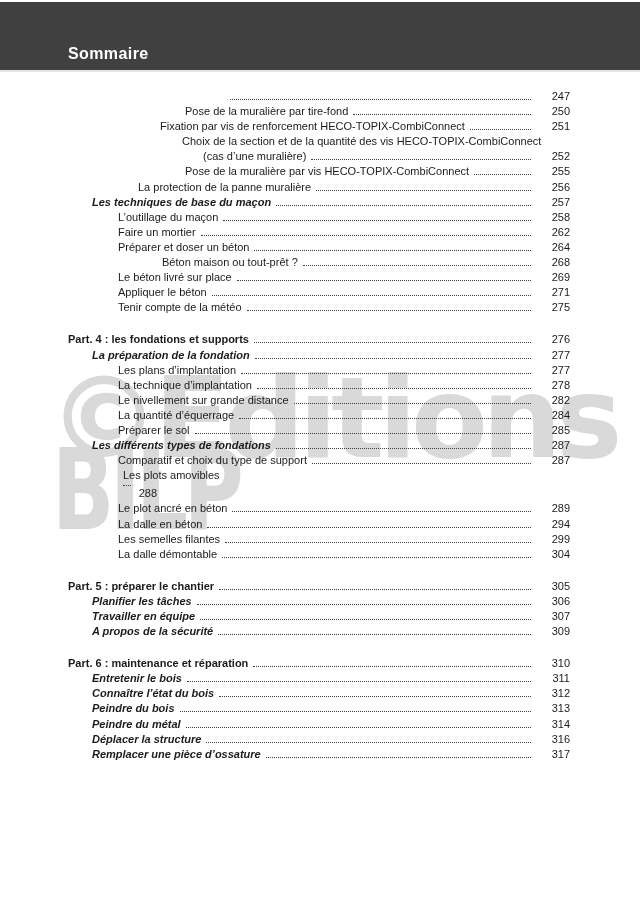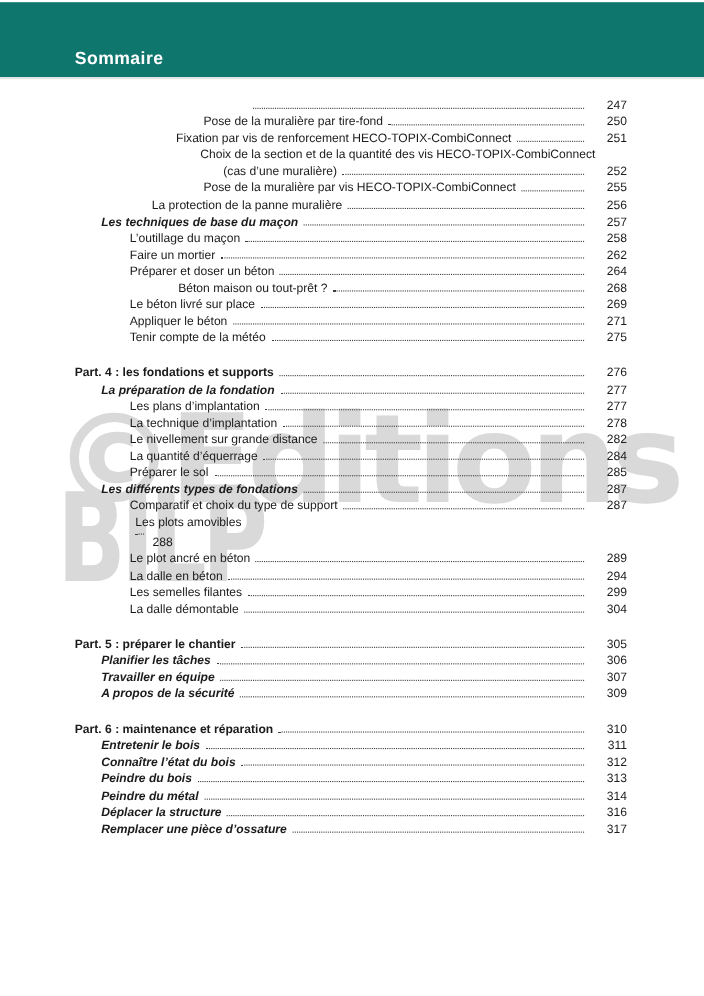--- a/index.html
+++ b/index.html
@@ -5,21 +5,21 @@
 <style>
   html,body{margin:0;padding:0;}
   body{
     width:640px;height:905px;position:relative;overflow:hidden;
     background:#ffffff;
     font-family:"Liberation Sans",sans-serif;
   }
   
   .topbar{
     position:absolute;top:2px;left:0;right:0;height:68px;
-    background:#0f766e;
+    background:#404040;
     box-shadow:0 2px 0 #e4e4e4;
     z-index:2;
   }
   .topbar-title{
     position:absolute;left:68px;top:43px;
     color:#ffffff;font-size:16px;font-weight:bold;letter-spacing:0.4px;
   }
   
   .watermark{
     position:absolute;z-index:0;color:#d9d9d9;

